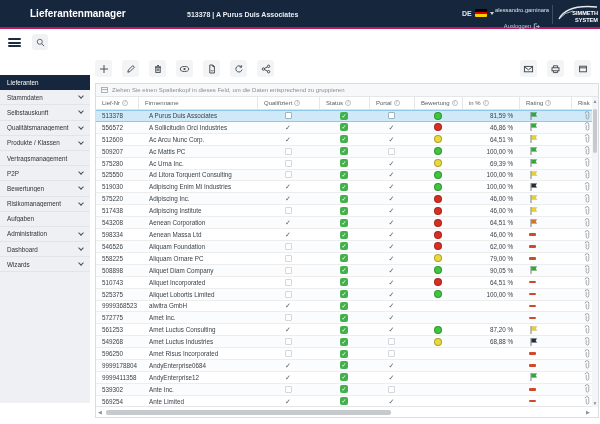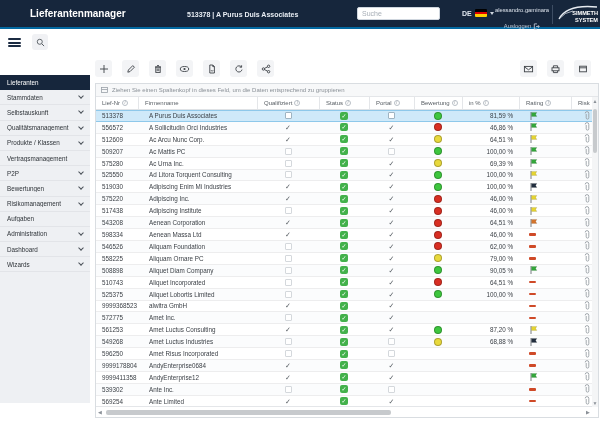--- a/index.html
+++ b/index.html
@@ -2,21 +2,21 @@
 <html><head>
 <meta charset="utf-8">
 <style>
   * { margin:0; padding:0; box-sizing:border-box; }
   html,body { width:600px; height:424px; background:#fff; overflow:hidden;
               font-family:"Liberation Sans","DejaVu Sans",sans-serif; }
   .stage { position:relative; width:600px; height:424px; background:#fff; }
 
   
   .hdr { position:absolute; left:0; top:0; width:600px; height:29px;
-         background:#16263c; border-bottom:2px solid #0369a1; }
+         background:#16263c; border-bottom:2px solid #be185d; }
   .app-title { position:absolute; left:30px; top:8px; color:#fff; font-size:10px; font-weight:bold; }
   .ctx-title { position:absolute; left:187px; top:11px; color:#e8edf3; font-size:7px; font-weight:bold; }
   .hdr-search { position:absolute; left:357px; top:7px; width:83px; height:13px;
                 border:1px solid #cfd6de; border-radius:2px; font-size:7px; padding:0 4px;
                 color:#333; background:#fff; outline:none; }
   .hdr-search::placeholder { color:#a7aeb6; }
   .lang { position:absolute; left:462px; top:9px; display:flex; align-items:center; gap:3px; cursor:pointer; }
   .lang-code { color:#dfe6ee; font-size:7px; font-weight:bold; }
   .flag-de { width:12px; height:8px; border-radius:1px; overflow:hidden; display:flex; flex-direction:column; }
   .flag-de i { flex:1; display:block; }
@@ -103,21 +103,20 @@
   .hthumb { position:absolute; left:2px; top:0; width:285px; height:5px; background:#c7cacd; border-radius:2px; }
 </style>
 </head>
 <body>
 
 <div class="stage">
 
   <div class="hdr">
     <div class="app-title">Lieferantenmanager</div>
     <div class="ctx-title">513378 | A Purus Duis Associates</div>
-    <input class="hdr-search" placeholder="Suche" style="">
     <div class="lang">
       <span class="lang-code">DE</span>
       <span class="flag-de">
         <i style="background:#000"></i>
           <i style="background:#dd0000"></i>
           <i style="background:#ffce00"></i>
       </span>
       <span class="chev-w"></span>
     </div>
     <div class="userbox">

